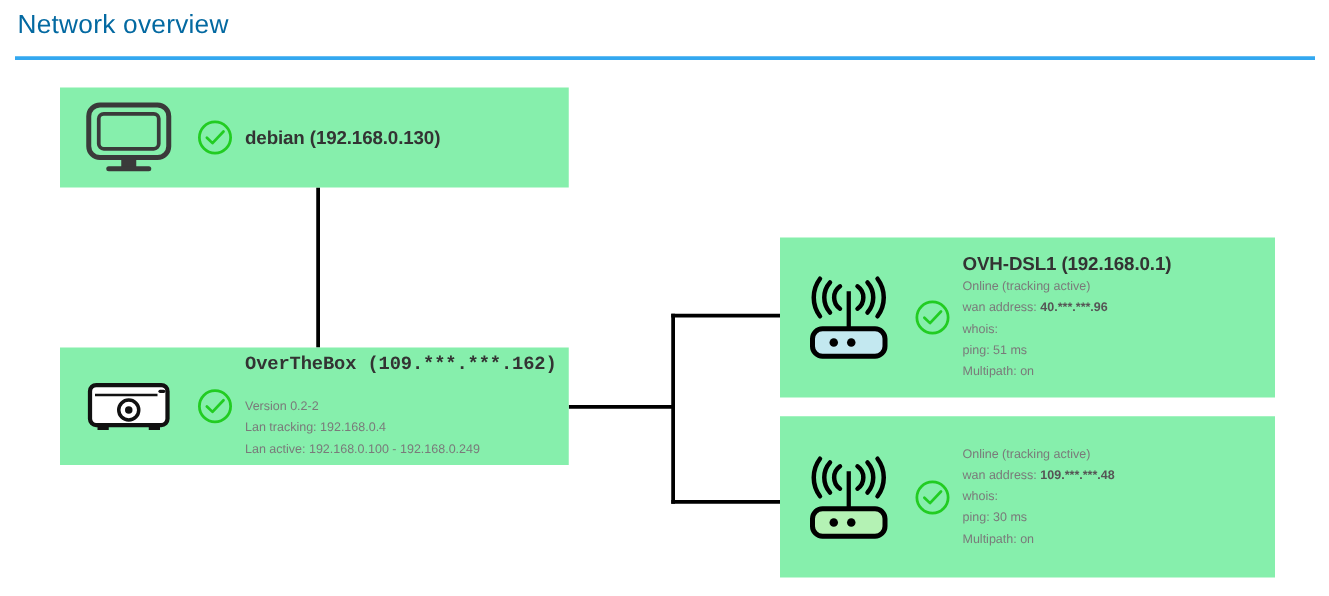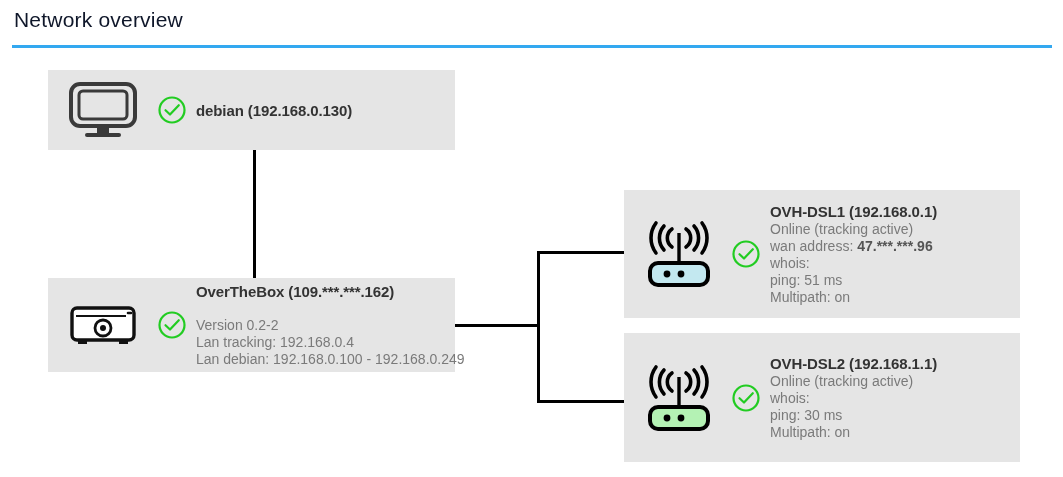--- a/index.html
+++ b/index.html
@@ -15,37 +15,37 @@
     position: relative;
   }
 
   
   #page-title {
     position: absolute;
     left: 14px;
     top: 8px;
     font-size: 21px;
     font-weight: 300;
-    color: #0f172a;
+    color: #0369a1;
     letter-spacing: 0.2px;
     white-space: nowrap;
   }
   #title-rule {
     position: absolute;
     left: 12px;
     top: 45px;
     width: 1040px;
     height: 3px;
     background: #33a8f0;
   }
 
   
   .node {
     position: absolute;
-    background: #e5e5e5;
+    background: #86efac;
     display: flex;
     align-items: center;
     box-sizing: border-box;
   }
   .node-icon {
     flex: 0 0 auto;
     display: flex;
     align-items: center;
     justify-content: center;
   }
@@ -62,21 +62,21 @@
     justify-content: center;
   }
   .node-title {
     font-size: 15px;
     font-weight: bold;
     color: #333333;
     white-space: nowrap;
     letter-spacing: -0.1px;
   }
   .node-line {
-    font-size: 14px;
+    font-size: 10px;
     color: #7a7a7a;
     white-space: nowrap;
     line-height: 17px;
   }
   .node-line .strong {
     font-weight: bold;
     color: #555555;
   }
 
   
@@ -86,21 +86,21 @@
   }
   #node-debian .node-icon   { width: 90px; }
   #node-debian .status-icon { width: 48px; }
 
   #node-overthebox {
     left: 48px;  top: 278px; width: 407px; height: 94px;
     padding-left: 10px;
   }
   #node-overthebox .node-icon   { width: 90px; }
   #node-overthebox .status-icon { width: 48px; }
-  #node-overthebox .node-title  { margin-bottom: 17px; }
+  #node-overthebox .node-title  { margin-bottom: 17px; font-family: Liberation Mono, monospace; }
 
   #node-dsl1 {
     left: 624px; top: 190px; width: 396px; height: 128px;
     padding-left: 12px;
   }
   #node-dsl2 {
     left: 624px; top: 333px; width: 396px; height: 129px;
     padding-left: 12px;
   }
   #node-dsl1 .node-icon, #node-dsl2 .node-icon     { width: 86px; }
@@ -170,21 +170,21 @@
   <div class="status-icon">
     <svg width="30" height="30" viewBox="0 0 30 30">
       <circle cx="15" cy="15" r="12.5" fill="none" stroke="#22cc22" stroke-width="2.2"></circle>
       <path d="M8.5 15.2 L13 19.5 L21.8 10.2" fill="none" stroke="#22cc22" stroke-width="2.2" stroke-linecap="round" stroke-linejoin="round"></path>
     </svg>
   </div>
   <div class="node-text">
     <div class="node-title">OverTheBox (109.***.***.162)</div>
     <div class="node-line">Version 0.2-2</div>
     <div class="node-line">Lan tracking: 192.168.0.4</div>
-    <div class="node-line">Lan debian: 192.168.0.100 - 192.168.0.249</div>
+    <div class="node-line">Lan active: 192.168.0.100 - 192.168.0.249</div>
   </div>
 </div>
 
 <div class="node" id="node-dsl1">
   <div class="node-icon">
     <svg width="74" height="74" viewBox="0 0 74 74">
       <path d="M30 30 A11 11 0 0 1 30 12" fill="none" stroke="#000000" stroke-width="3.6" stroke-linecap="round"></path>
       <path d="M22 33 A18 18 0 0 1 22 9" fill="none" stroke="#000000" stroke-width="3.6" stroke-linecap="round"></path>
       <path d="M14 36 A25 25 0 0 1 14 6" fill="none" stroke="#000000" stroke-width="3.6" stroke-linecap="round"></path>
       <path d="M44 30 A11 11 0 0 0 44 12" fill="none" stroke="#000000" stroke-width="3.6" stroke-linecap="round"></path>
@@ -198,21 +198,21 @@
   </div>
   <div class="status-icon">
     <svg width="30" height="30" viewBox="0 0 30 30">
       <circle cx="15" cy="15" r="12.5" fill="none" stroke="#22cc22" stroke-width="2.2"></circle>
       <path d="M8.5 15.2 L13 19.5 L21.8 10.2" fill="none" stroke="#22cc22" stroke-width="2.2" stroke-linecap="round" stroke-linejoin="round"></path>
     </svg>
   </div>
   <div class="node-text">
     <div class="node-title">OVH-DSL1 (192.168.0.1)</div>
     <div class="node-line">Online (tracking active)</div>
-    <div class="node-line"><span>wan address: </span><span class="strong">47.***.***.96</span></div>
+    <div class="node-line"><span>wan address: </span><span class="strong">40.***.***.96</span></div>
     <div class="node-line">whois:</div>
     <div class="node-line">ping: 51 ms</div>
     <div class="node-line">Multipath: on</div>
   </div>
 </div>
 
 <div class="node" id="node-dsl2">
   <div class="node-icon">
     <svg width="74" height="74" viewBox="0 0 74 74">
       <path d="M30 30 A11 11 0 0 1 30 12" fill="none" stroke="#000000" stroke-width="3.6" stroke-linecap="round"></path>
@@ -227,19 +227,19 @@
       <circle cx="39" cy="57" r="3.4" fill="#000000"></circle>
     </svg>
   </div>
   <div class="status-icon">
     <svg width="30" height="30" viewBox="0 0 30 30">
       <circle cx="15" cy="15" r="12.5" fill="none" stroke="#22cc22" stroke-width="2.2"></circle>
       <path d="M8.5 15.2 L13 19.5 L21.8 10.2" fill="none" stroke="#22cc22" stroke-width="2.2" stroke-linecap="round" stroke-linejoin="round"></path>
     </svg>
   </div>
   <div class="node-text">
-    <div class="node-title">OVH-DSL2 (192.168.1.1)</div>
     <div class="node-line">Online (tracking active)</div>
+    <div class="node-line"><span>wan address: </span><span class="strong">109.***.***.48</span></div>
     <div class="node-line">whois:</div>
     <div class="node-line">ping: 30 ms</div>
     <div class="node-line">Multipath: on</div>
   </div>
 </div>
 
 </body></html>

